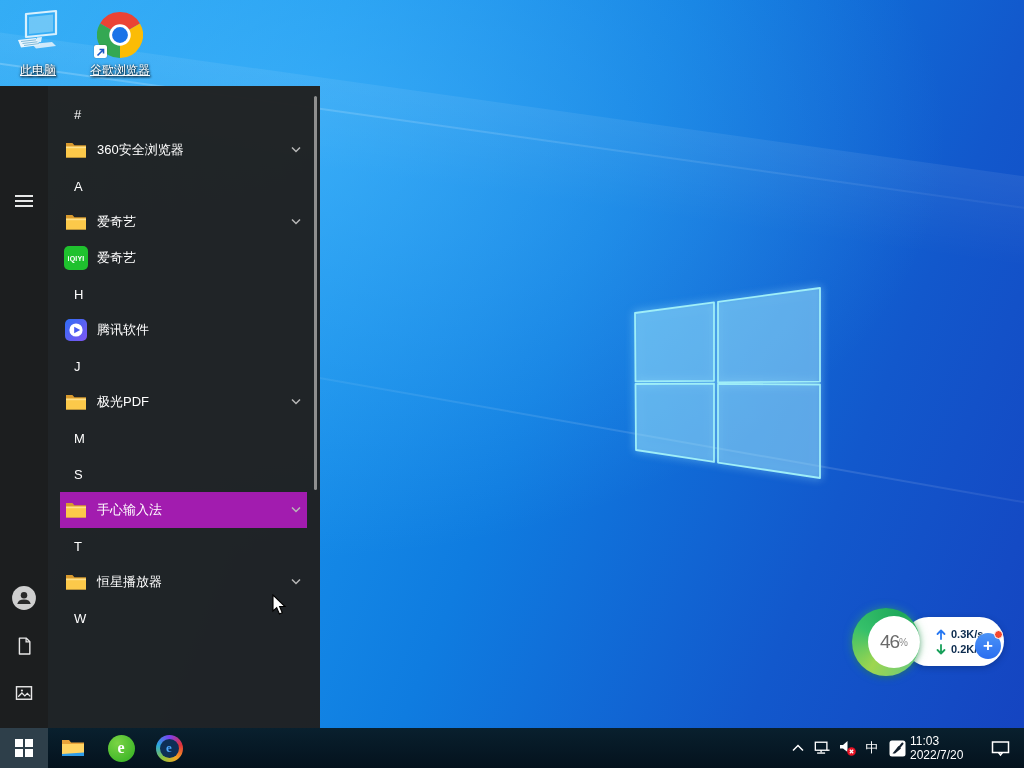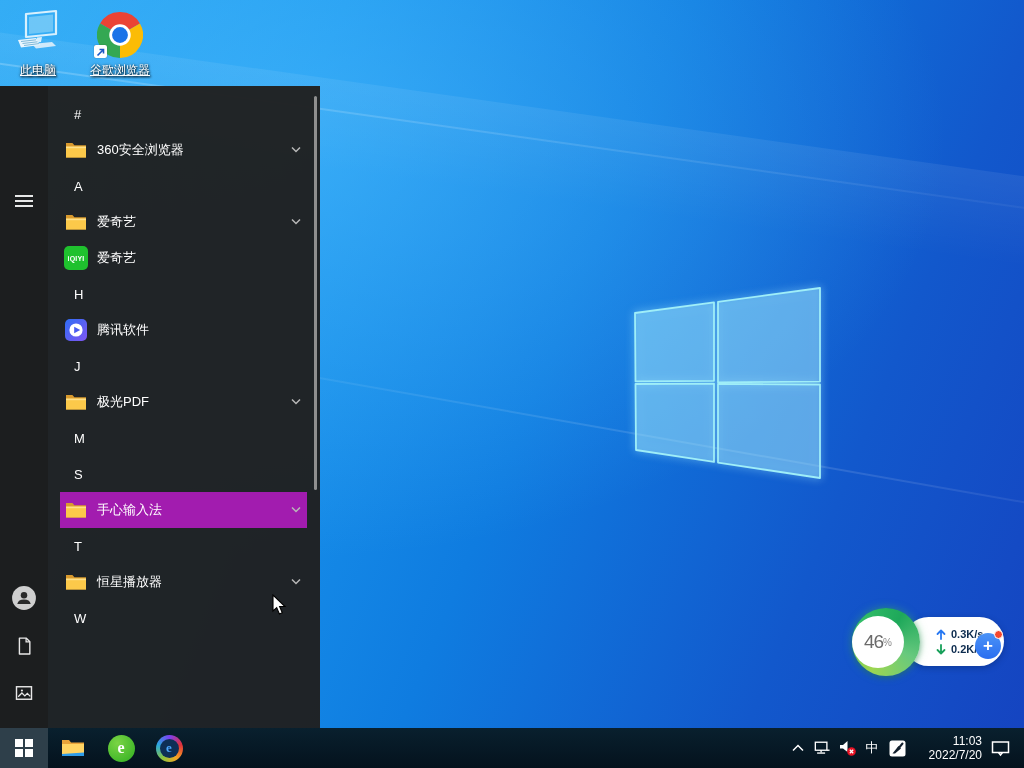--- a/index.html
+++ b/index.html
@@ -38,34 +38,34 @@
 
   
   .net-widget { position:absolute; left:852px; top:607px; width:152px; height:70px; }
   .nw-pill { position:absolute; left:52px; top:10px; width:100px; height:49px; background:#fff; border-radius:25px; box-shadow:0 2px 6px rgba(0,30,80,.35); display:flex; align-items:center; padding-left:32px; }
   .nw-rows { display:flex; flex-direction:column; gap:3px; }
   .nw-line { display:flex; align-items:center; gap:5px; font-size:11px; font-weight:bold; color:#0c2b4e; }
   .nw-plus { position:absolute; right:3px; top:16px; width:26px; height:26px; border-radius:50%; background:linear-gradient(180deg,#4b93f7,#2a6ef0); color:#fff; font-size:17px; font-weight:bold; display:flex; align-items:center; justify-content:center; cursor:pointer; }
   .nw-dot { position:absolute; right:1px; top:13px; width:9px; height:9px; border-radius:50%; background:#f5472e; border:1px solid #fff; }
   .nw-ball { position:absolute; left:0px; top:1px; width:68px; height:68px; border-radius:50%;
      background:conic-gradient(from 210deg, #9ed64f, #35c06a, #1ea85a, #67c97e, #9ed64f);
-     box-shadow:0 0 8px rgba(70,190,110,.55), 0 2px 5px rgba(0,40,30,.3); display:flex; align-items:center; justify-content:flex-start; cursor:pointer; }
+     box-shadow:0 0 8px rgba(70,190,110,.55), 0 2px 5px rgba(0,40,30,.3); display:flex; align-items:center; justify-content:flex-end; cursor:pointer; }
   .nw-ball-inner { width:52px; height:52px; border-radius:50%; background:#fff; display:flex; align-items:center; justify-content:center; }
   .nw-pct { font-size:19px; color:#6a6a6a; letter-spacing:-1px; }
   .nw-pct-unit { font-size:10px; color:#8a8a8a; }
 
   
   .taskbar { position:absolute; left:0; bottom:0; width:1024px; height:40px; background:linear-gradient(180deg,#09202e,#04121d); display:flex; align-items:center; }
   .tb-start { width:48px; height:40px; background:#2e3f4a; display:flex; align-items:center; justify-content:center; cursor:pointer; }
   .tb-btn { width:46px; height:40px; margin-left:2px; display:flex; align-items:center; justify-content:center; cursor:pointer; }
   .tb-btn:first-of-type { margin-left:6px; }
   .tray { position:absolute; right:6px; top:0; height:40px; display:flex; align-items:center; }
   .tray-btn { height:40px; display:flex; align-items:center; justify-content:center; cursor:pointer; color:#fff; }
   .tray-zh { font-size:13px; width:24px; }
-  .tray-clock { width:72px; text-align:right; font-size:12px; line-height:14px; color:#fff; }
+  .tray-clock { width:72px; text-align:left; font-size:12px; line-height:14px; color:#fff; }
   .win-grid { width:18px; height:18px; display:grid; grid-template-columns:8px 8px; grid-template-rows:8px 8px; gap:1.5px; }
   .win-grid span { background:#fff; }
 
   .e-green { width:27px; height:27px; border-radius:50%; background:radial-gradient(circle at 35% 30%, #7ad445, #2fae20); display:flex; align-items:center; justify-content:center; color:#fff; font-weight:bold; font-size:16px; font-family:"Liberation Serif",serif; }
   .e-color { width:27px; height:27px; border-radius:50%; background:conic-gradient(#7b3ff2,#e0313a,#f6a623,#8ac43f,#2aa8e0,#7b3ff2); display:flex; align-items:center; justify-content:center; }
   .e-color-in { width:19px; height:19px; border-radius:50%; background:#0e2f56; color:#4aa7ff; font-weight:bold; font-size:13px; display:flex; align-items:center; justify-content:center; font-family:"Liberation Serif",serif; }
 
   .iqiyi-box { width:24px; height:24px; border-radius:5px; background:#1fc12e; display:flex; align-items:center; justify-content:center; color:#fff; font-weight:bold; font-size:7px; letter-spacing:.2px; }
 
   .cursor { position:absolute; left:272px; top:594px; pointer-events:none; z-index:50; }

